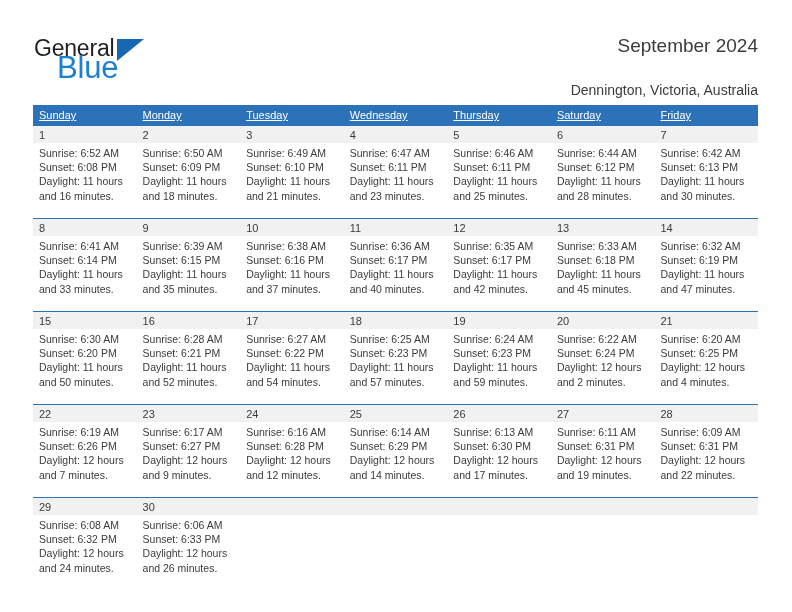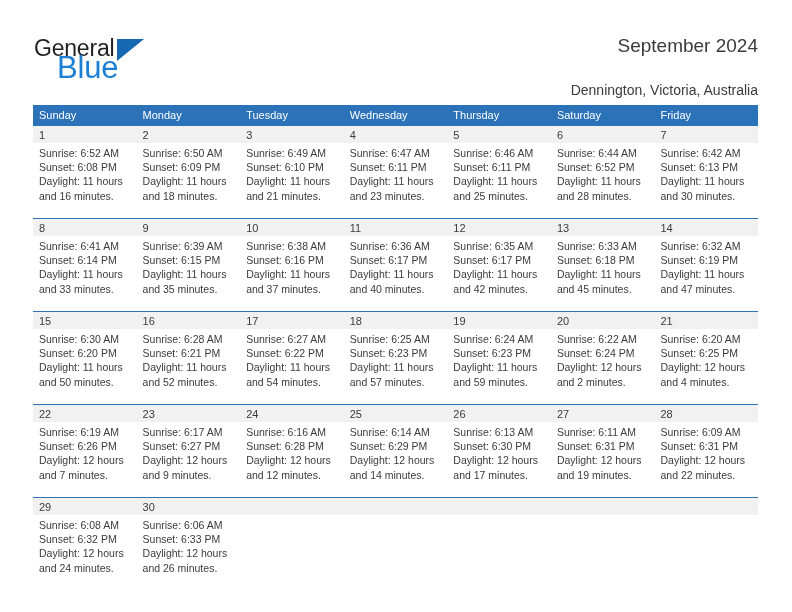--- a/index.html
+++ b/index.html
@@ -96,20 +96,21 @@
     background: #2c72b8;
   }
   .weekday-cell {
     flex: 1 1 0;
     box-sizing: border-box;
     padding: 3px 0 4px 6px;
     color: #ffffff;
     font-size: 11px;
     line-height: 14px;
     white-space: nowrap;
+    text-decoration: underline;
   }
 
   .week-row {
     display: flex;
     border-top: 1px solid #2c72b8;
   }
   .week-row.first {
     border-top: none;
   }
   .week-spacer {
@@ -219,21 +220,21 @@
             <div>Sunrise: 6:46 AM</div>
             <div>Sunset: 6:11 PM</div>
             <div>Daylight: 11 hours</div>
             <div>and 25 minutes.</div>
           </div>
         </div>
         <div class="day-cell">
           <div class="day-number-band">6</div>
           <div class="day-body">
             <div>Sunrise: 6:44 AM</div>
-            <div>Sunset: 6:52 PM</div>
+            <div>Sunset: 6:12 PM</div>
             <div>Daylight: 11 hours</div>
             <div>and 28 minutes.</div>
           </div>
         </div>
         <div class="day-cell">
           <div class="day-number-band">7</div>
           <div class="day-body">
             <div>Sunrise: 6:42 AM</div>
             <div>Sunset: 6:13 PM</div>
             <div>Daylight: 11 hours</div>

